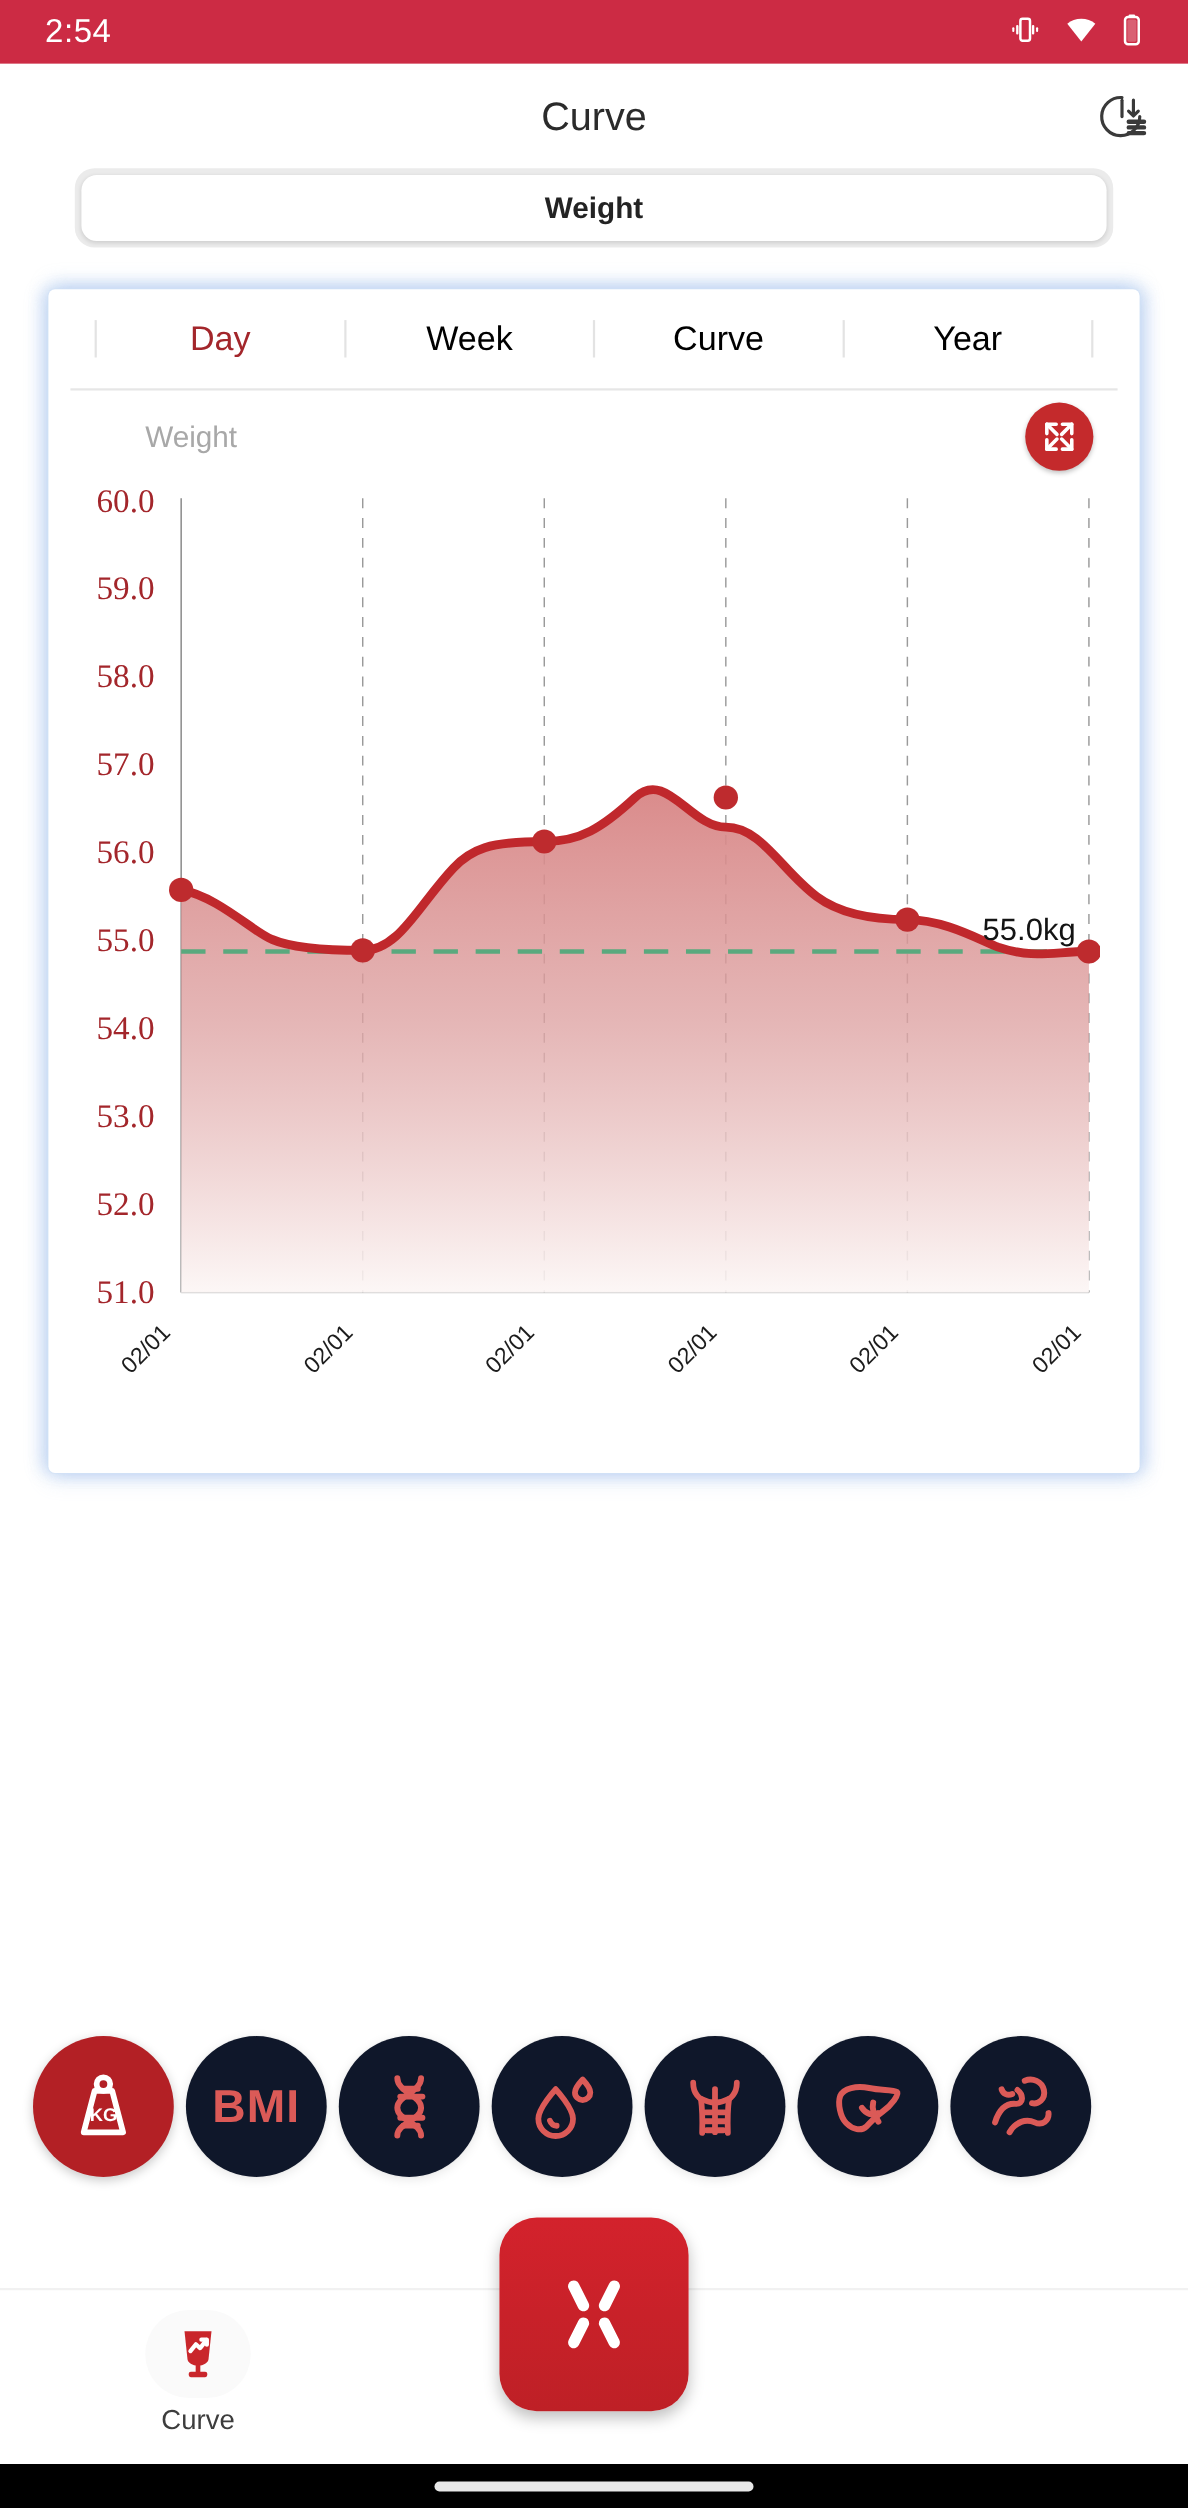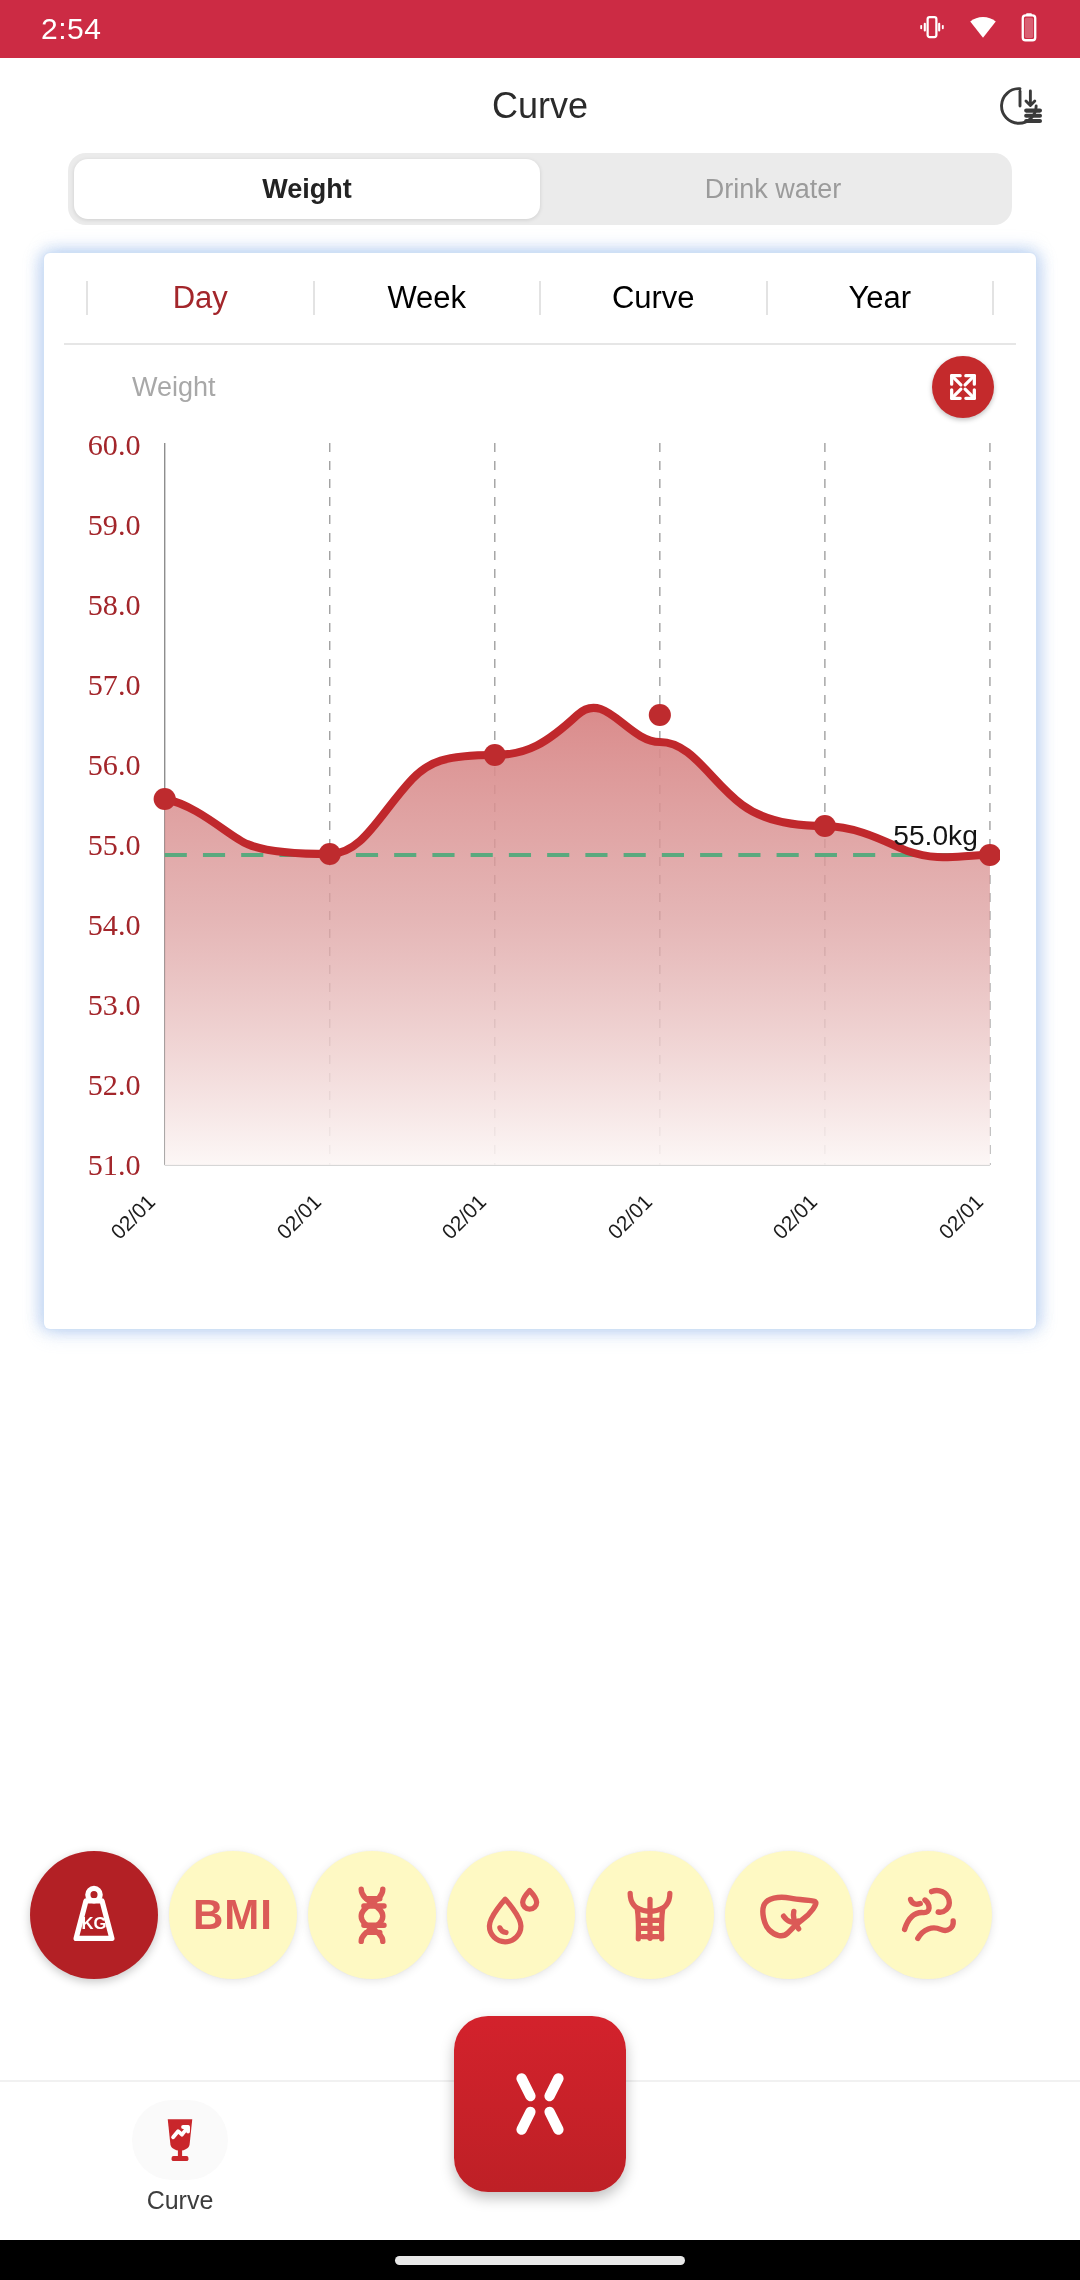--- a/index.html
+++ b/index.html
@@ -39,21 +39,21 @@
   .seg-item{
     flex:1; height:100%; display:flex; align-items:center; justify-content:center;
     font-size:27px; color:#9b9b9b; border-radius:14px; white-space:nowrap;
   }
   .seg-item.active{
     background:#ffffff; color:#232323; font-weight:bold;
     box-shadow:0 1px 4px rgba(0,0,0,.12);
   }
 
   
-  .card-outer{ padding:28px 44px 0 44px; }
+  .card-outer{ padding:38px 44px 0 44px; }
   .card{
     background:#fff; border-radius:6px; position:relative;
     box-shadow: 0 0 0 1px rgba(210,225,245,.55),
                 0 -6px 16px rgba(150,185,235,.35),
                 0 6px 18px rgba(150,185,235,.30),
                 -8px 0 14px rgba(150,185,235,.25),
                 8px 0 14px rgba(150,185,235,.25);
     padding:0 0 14px 0;
   }
 
@@ -94,21 +94,21 @@
   }
 
   
   .metrics{
     position:absolute; left:0; top:1820px; width:1080px; height:190px;
     display:flex; align-items:center; gap:11px; padding-left:30px;
     overflow:hidden;
   }
   .metric{
     flex:0 0 auto; width:128px; height:128px; border-radius:50%;
-    background:#fef9c3; display:flex; align-items:center; justify-content:center;
+    background:#0f172a; display:flex; align-items:center; justify-content:center;
     box-shadow:0 2px 10px rgba(0,0,0,.10), 0 0 0 1px rgba(0,0,0,.015);
   }
   .metric.active{ background:#B32025; box-shadow:0 3px 10px rgba(0,0,0,.22); }
   .metric .bmi-text{ font-size:42px; font-weight:bold; color:#DB5A57; letter-spacing:1px; }
 
   
   .bottomnav{
     position:absolute; left:0; bottom:40px; width:1080px; height:160px;
     background:#fff; border-top:2px solid #f1f1f1;
     display:flex; align-items:flex-start; justify-content:space-between;
@@ -175,21 +175,20 @@
       <path d="M13 5.3 V13" stroke-linecap="round"></path>
       <path d="M18.4 5.2 V12.4 M16.1 10.4 L18.4 12.7 L20.7 10.4" stroke-linecap="round" stroke-linejoin="round"></path>
       <path d="M16.2 15.4 H23.4 M16.2 18.1 H23.4 M16.2 20.8 H23.4" stroke-width="2.1" stroke-linecap="round"></path>
     </svg>
   </div>
 </div>
 
 <div class="segmented-wrap">
   <div class="segmented">
     <div class="seg-item active">Weight</div>
-    <div class="seg-item">Drink water</div>
   </div>
 </div>
 
 <div class="card-outer">
   <div class="card">
 
     <div class="period-row">
       <div class="period-sep"></div>
       <div class="period-item active">Day</div>
       <div class="period-sep"></div>

